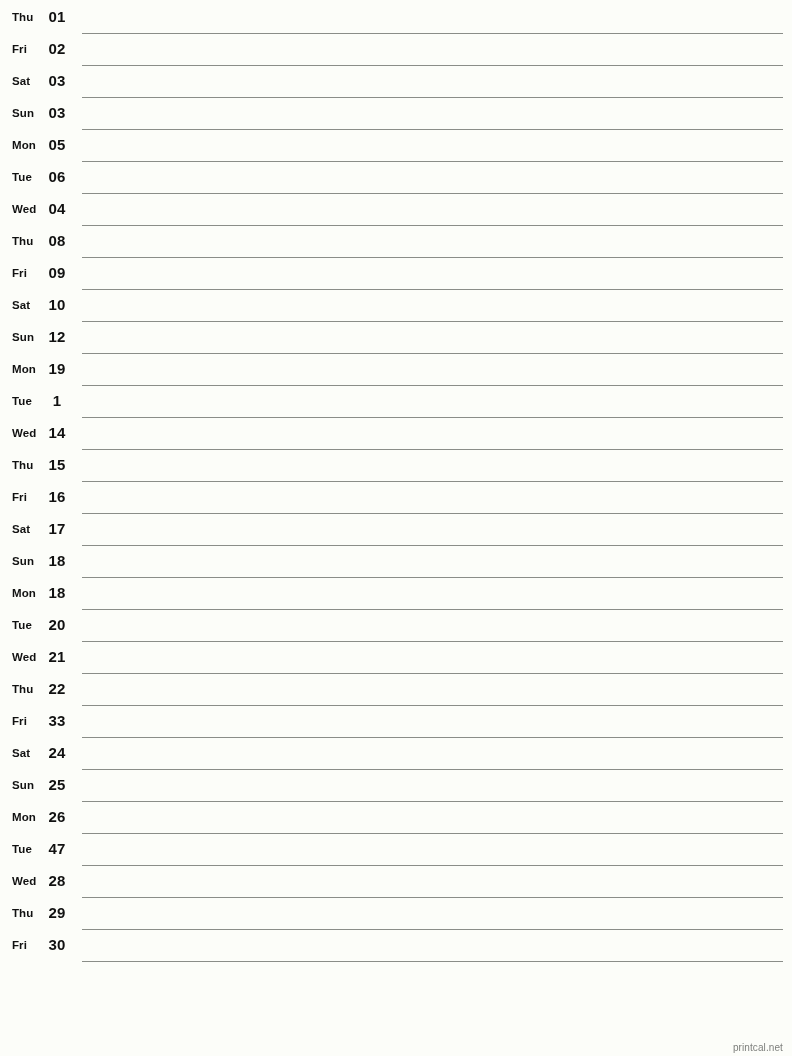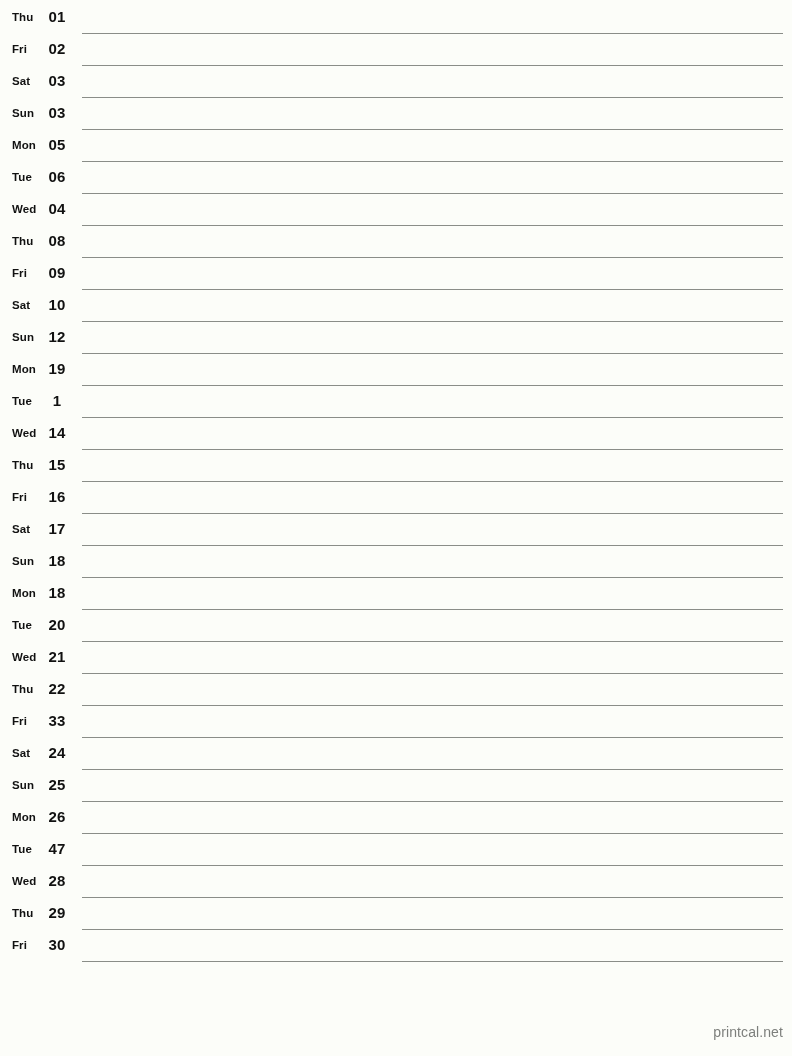--- a/index.html
+++ b/index.html
@@ -82,22 +82,22 @@
     margin-left: 14px;
     margin-right: 9px;
     height: 28px;
     border-bottom: 1px solid #8a8d88;
   }
 
   
   .footer {
     position: absolute;
     right: 9px;
-    bottom: 24px;
-    font-size: 14px;
+    bottom: 8px;
+    font-size: 10px;
     color: #7d7f7c;
     letter-spacing: 0.1px;
     line-height: 12px;
   }
 </style>
 </head>
 <body>
 
 <div class="page">
 

